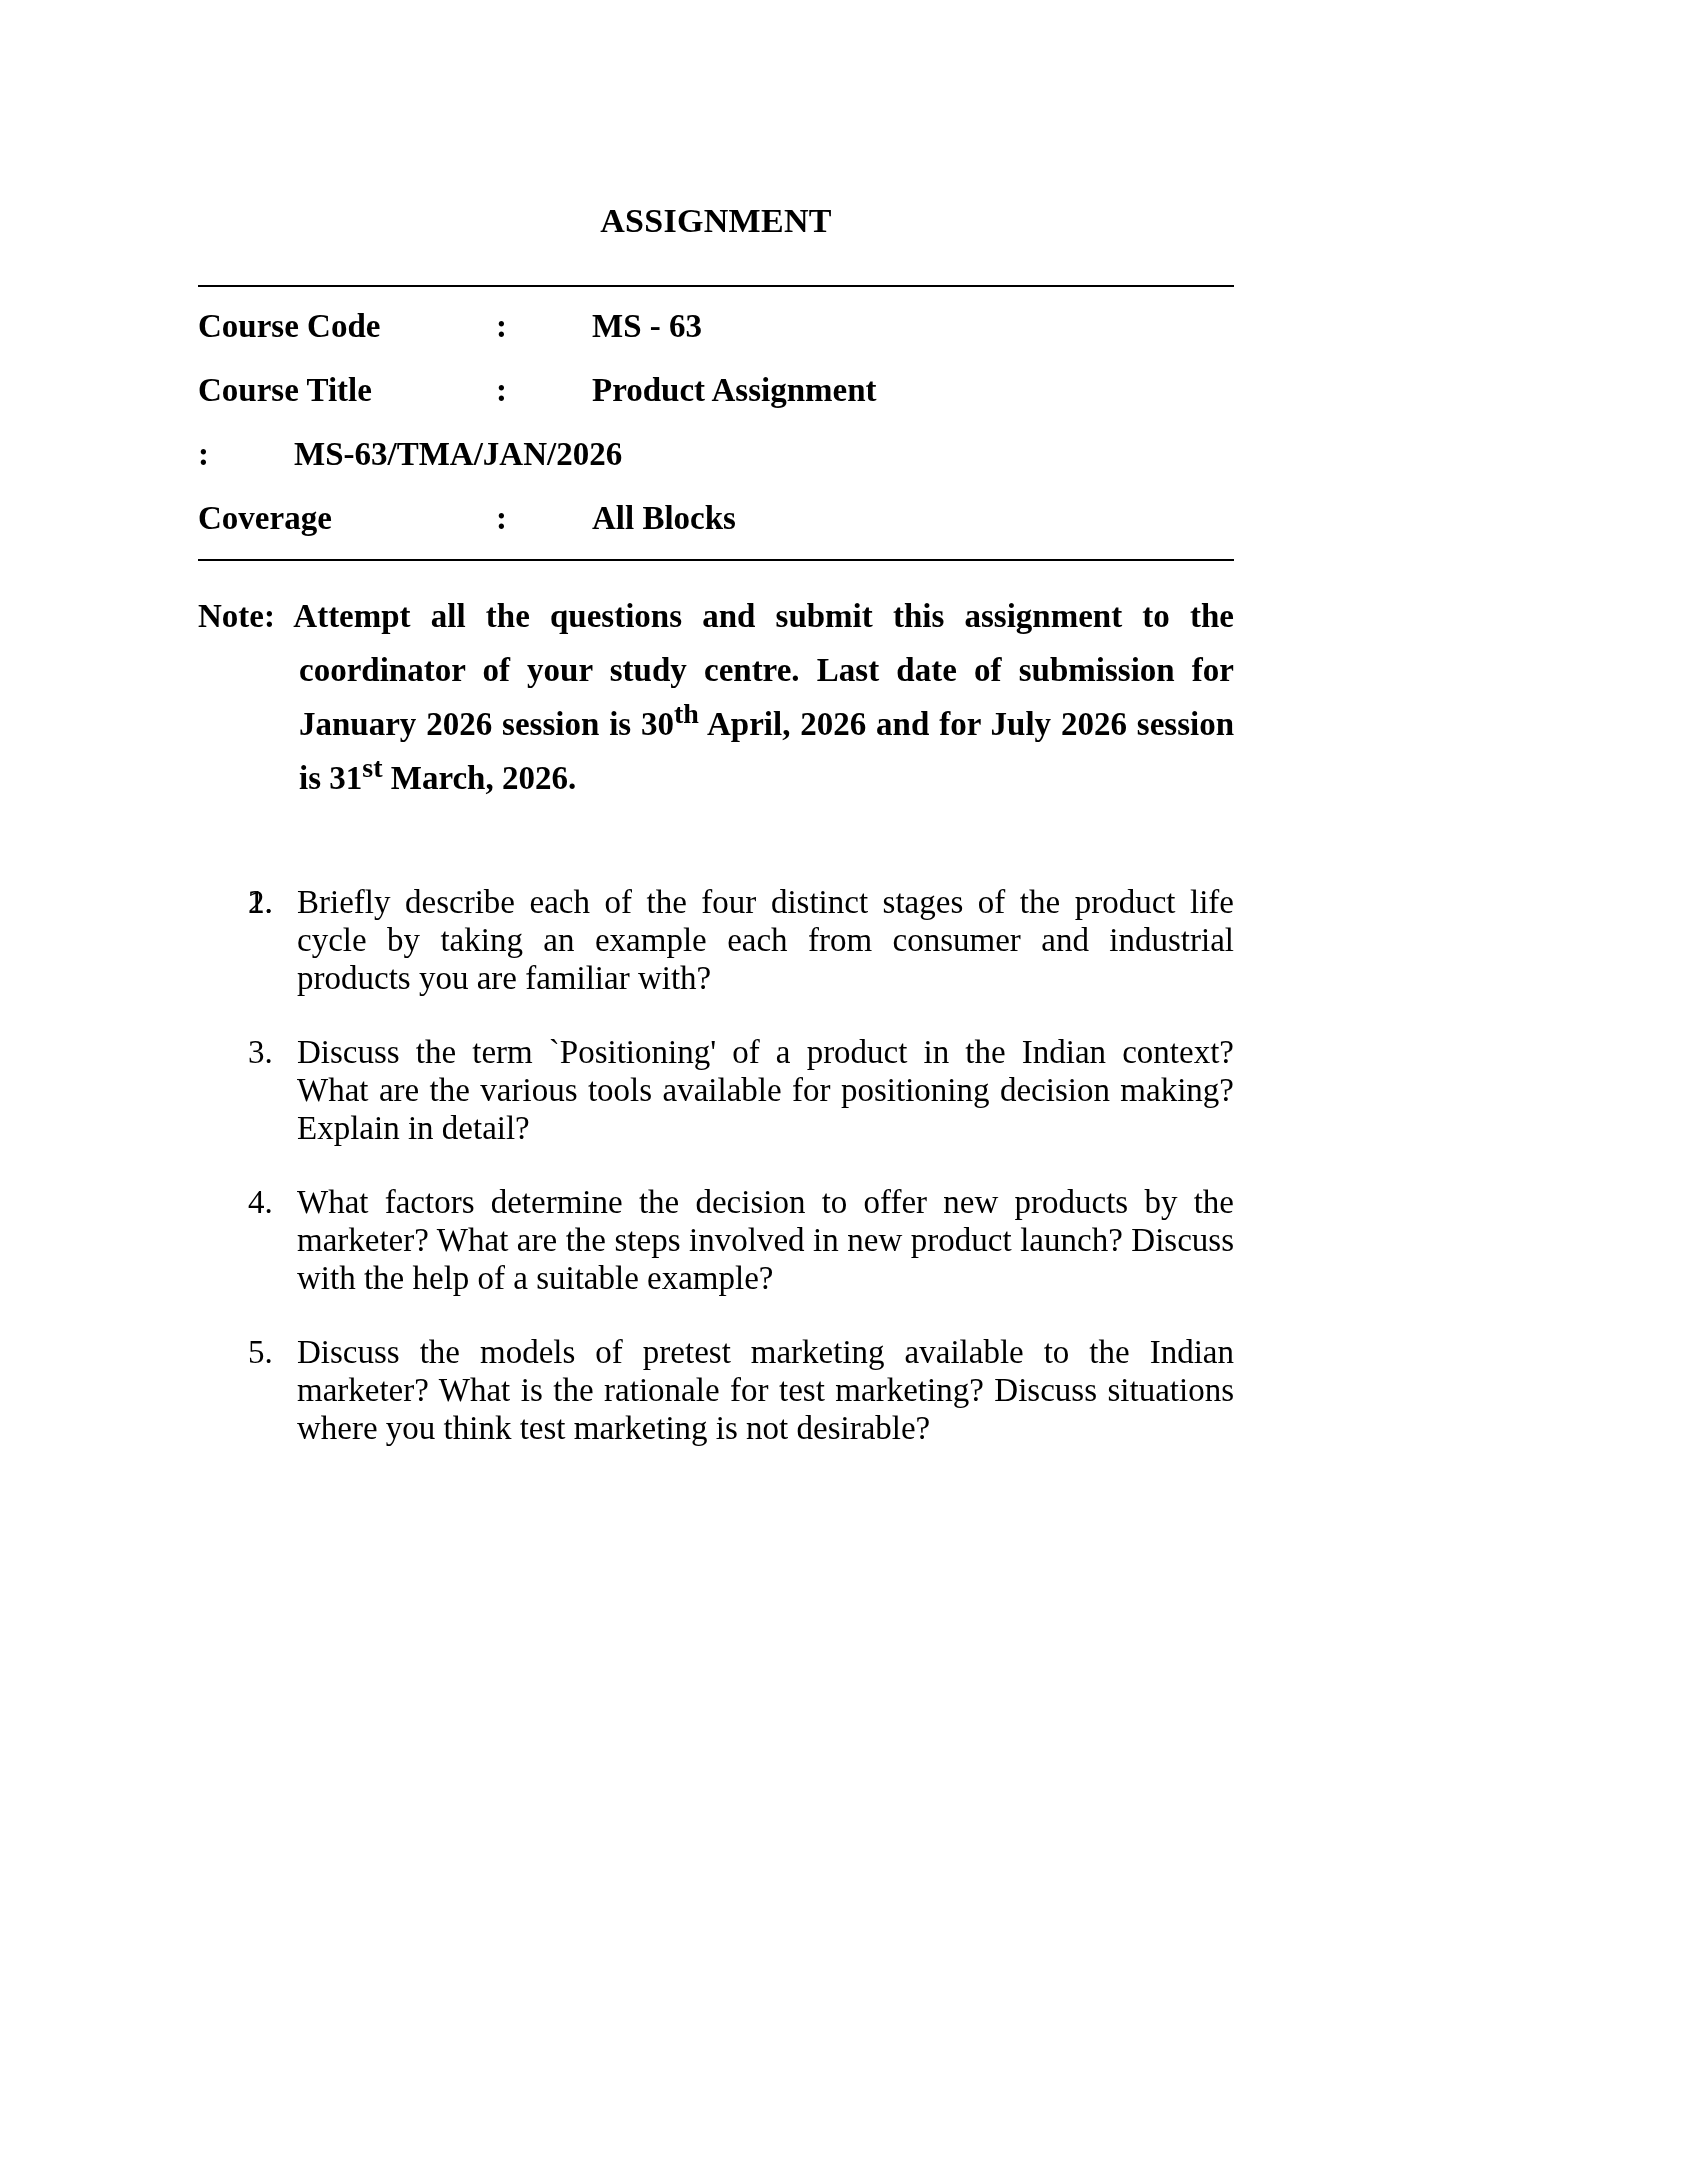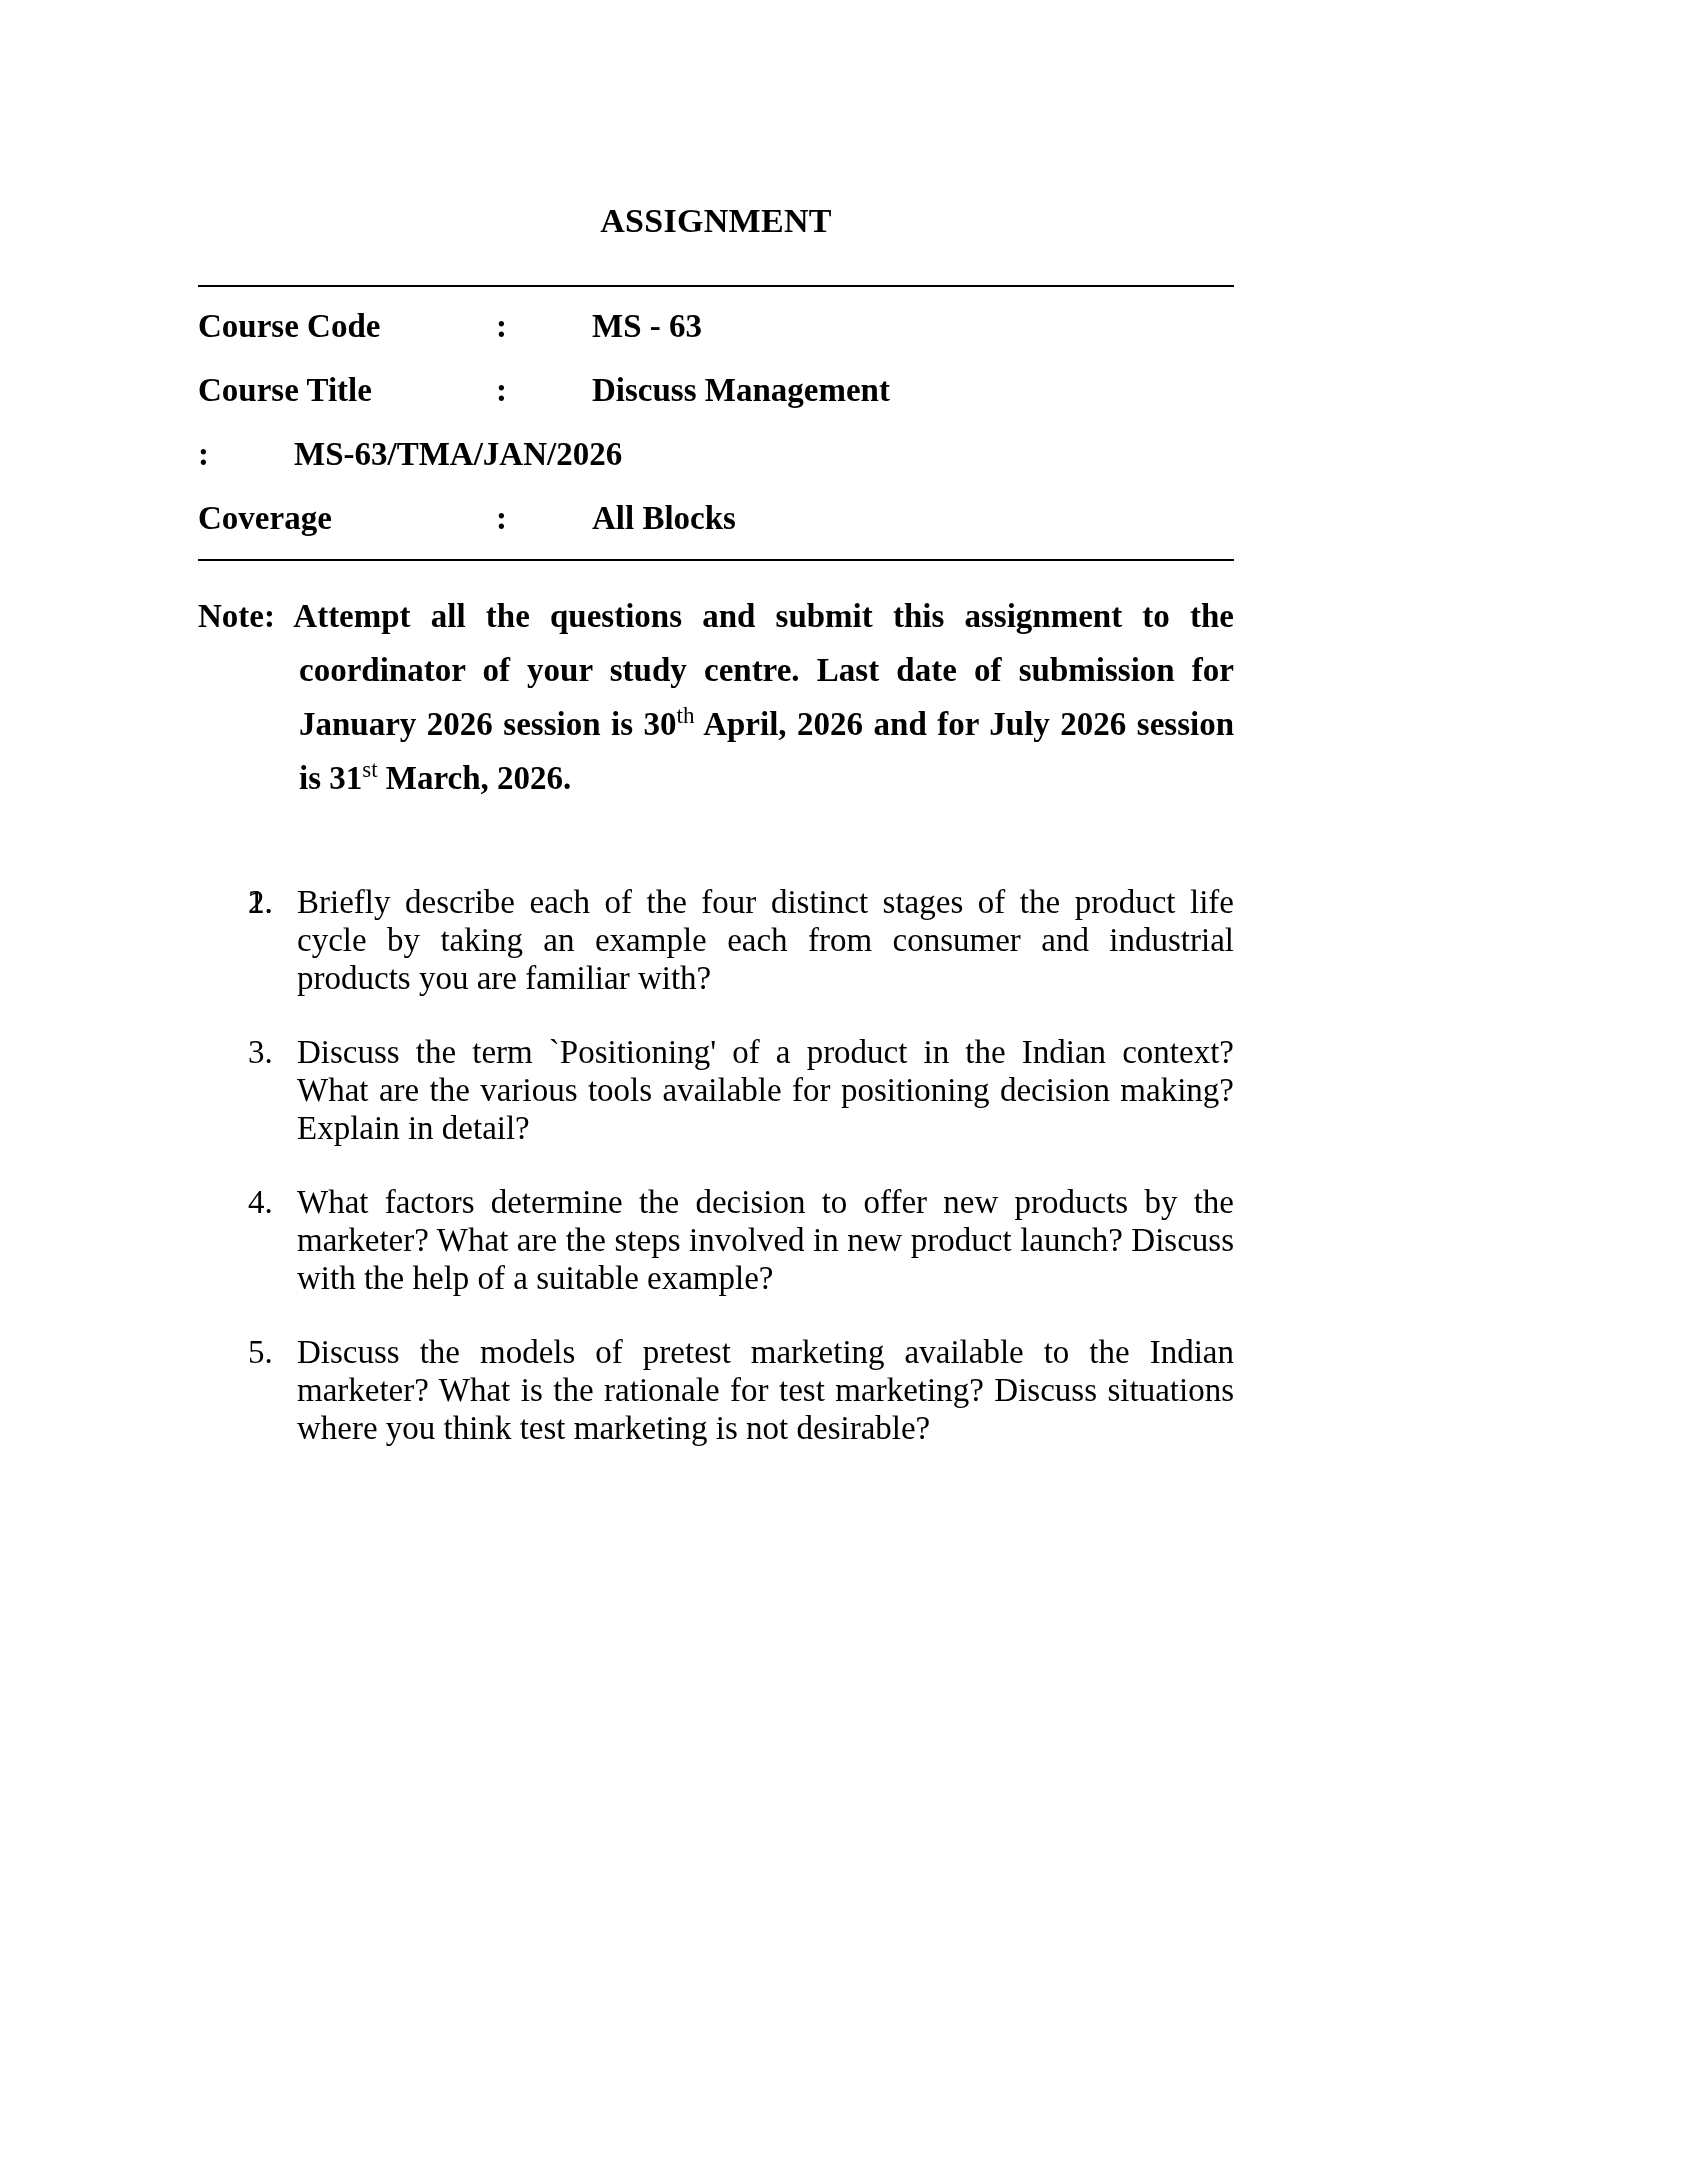--- a/index.html
+++ b/index.html
@@ -39,22 +39,22 @@
   .info-value { flex: 1; }
   .note {
     margin-top: 28px;
     font-weight: bold;
     text-align: justify;
     line-height: 54px;
     padding-left: 101px;
     text-indent: -101px;
   }
   .note sup {
-    font-size: 23px;
-    font-weight: normal;
+    font-size: 28px;
+    font-weight: bold;
     vertical-align: super;
     line-height: 0;
   }
   .questions {
     margin-top: 78px;
   }
   .question {
     position: relative;
     padding-left: 99px;
     text-align: justify;
@@ -76,21 +76,21 @@
 
   <div class="info-table">
     <div class="info-row">
       <span class="info-label">Course Code</span>
       <span class="info-colon">:</span>
       <span class="info-value">MS - 63</span>
     </div>
     <div class="info-row">
       <span class="info-label">Course Title</span>
       <span class="info-colon">:</span>
-      <span class="info-value">Discuss Management</span>
+      <span class="info-value">Product Assignment</span>
     </div>
     <div class="info-row">
       <span class="info-colon">:</span>
       <span class="info-value">MS-63/TMA/JAN/2026</span>
     </div>
     <div class="info-row">
       <span class="info-label">Coverage</span>
       <span class="info-colon">:</span>
       <span class="info-value">All Blocks</span>
     </div>

